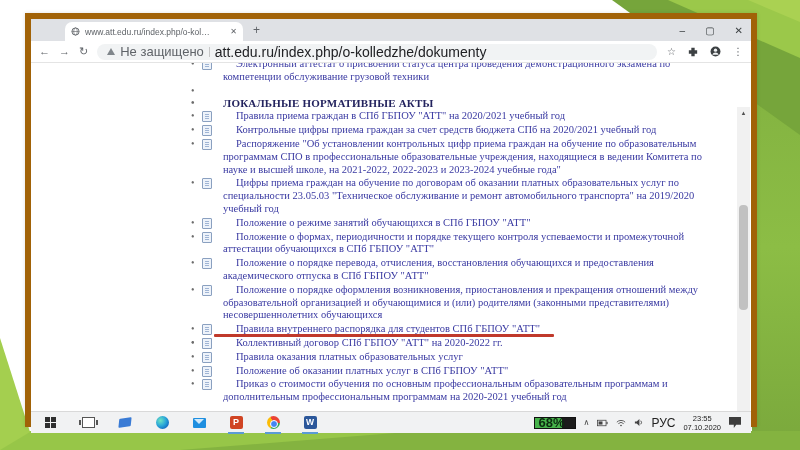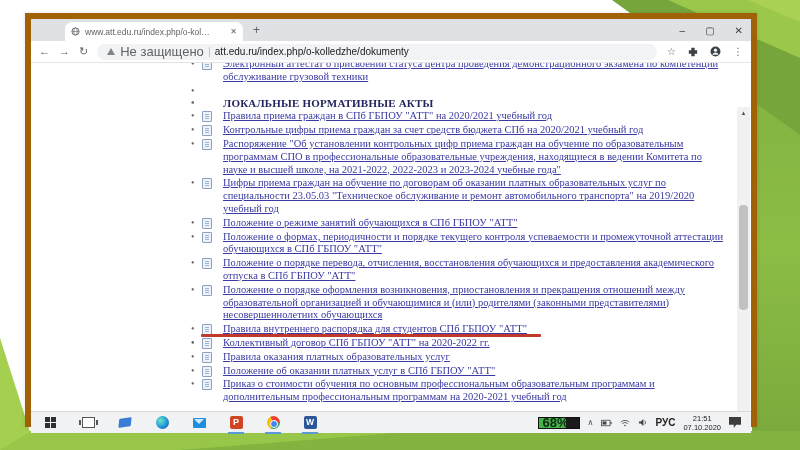--- a/index.html
+++ b/index.html
@@ -27,32 +27,32 @@
   .newtab { position:absolute; left:222px; top:4px; font-size:12px; color:#5f6368; }
   .winctl { position:absolute; right:8px; top:0; height:22px; display:flex; align-items:center; gap:20px; font-size:10px; color:#3c4043; }
 
   
   .toolbar { position:absolute; left:0; top:22px; width:100%; height:22px; background:#ffffff; border-bottom:1px solid #e4e4e4; display:flex; align-items:center; padding:0 8px; gap:9px; }
   .navbtn { font-size:11px; color:#5f6368; line-height:1; }
   .omnibox { flex:1; height:16px; background:#f1f3f4; border-radius:9px; display:flex; align-items:center; padding:0 10px; gap:5px; max-width:560px; }
   .warn-tri { width:0; height:0; border-left:4px solid transparent; border-right:4px solid transparent; border-bottom:7px solid #80868b; position:relative; }
   .sec-label { font-size:13px; color:#5f6368; white-space:nowrap; }
   .omni-sep { width:1px; height:10px; background:#c6c6c6; }
-  .url { font-size:10px; color:#202124; white-space:nowrap; }
+  .url { font-size:14px; color:#202124; white-space:nowrap; }
   .toolbar-right { display:flex; align-items:center; gap:12px; margin-left:auto; }
   .tb-ico { font-size:10px; color:#5f6368; line-height:1; }
 
   
   .content { position:absolute; left:0; top:44px; width:100%; height:348px; background:#ffffff; overflow:hidden; }
   .page-list { position:absolute; left:160px; top:-5px; right:26px; font-family:"Liberation Serif", serif; }
   .row { position:relative; padding-left:32px; margin-bottom:1px; font-size:10.5px; line-height:12.8px; }
   .row .bullet { position:absolute; left:0; top:0; color:#6b6b6b; font-size:10px; }
   .row .doc-icon { position:absolute; left:11px; top:1px; width:10px; height:11px; border:1px solid #8aa0c0; background:#eef3fa; border-radius:1px; }
   .row .doc-icon::before { content:""; position:absolute; left:2px; top:2px; right:2px; height:1px; background:#9fb4d4; box-shadow:0 2px 0 #9fb4d4, 0 4px 0 #9fb4d4; }
-  .row a { color:#3a3aa2; text-decoration:underline; cursor:pointer; }
+  .row a { color:#3a3aa2; cursor:pointer;margin-left:13px; }
   .row.heading-row { font-weight:bold; color:#23235e; font-size:11px; letter-spacing:.2px; }
   .row.empty-row { height:11px; }
   .row.red-underline a { position:relative; }
   .row.red-underline a::after { content:""; position:absolute; left:-22px; right:-14px; bottom:-3px; height:3px; background:#c0392b; border-radius:1px; }
 
   
   .scrollbar { position:absolute; right:1px; top:44px; width:13px; height:348px; background:#f1f1f1; }
   .scroll-arrow { position:absolute; left:0; width:13px; height:12px; color:#505050; font-size:6px; text-align:center; line-height:12px; }
   .scroll-up { top:0; }
   .scroll-thumb { position:absolute; left:2px; top:98px; width:9px; height:105px; background:#c1c1c1; border-radius:4px; }
@@ -73,21 +73,21 @@
   .mail-ico::before { content:""; position:absolute; left:1px; top:1px; border-left:5.5px solid transparent; border-right:5.5px solid transparent; border-top:5px solid #cfe9fb; }
   .ppt-ico { width:13px; height:13px; background:#d04423; color:#fff; font-size:9px; font-weight:bold; text-align:center; line-height:13px; border-radius:2px; }
   .chrome-ico { width:13px; height:13px; border-radius:50%; background:conic-gradient(from -30deg, #ea4335 0 120deg, #34a853 120deg 240deg, #fbbc05 240deg 360deg); position:relative; }
   .chrome-ico::after { content:""; position:absolute; left:3.5px; top:3.5px; width:6px; height:6px; border-radius:50%; background:#4285f4; border:1px solid #fff; }
   .word-ico { width:13px; height:13px; background:#2b579a; color:#fff; font-size:8.5px; font-weight:bold; text-align:center; line-height:13px; border-radius:2px; }
   .tb-right { margin-left:auto; display:flex; align-items:center; gap:8px; padding-right:10px; }
   .battery-widget { width:42px; height:12px; border:1px solid #111; background:linear-gradient(to right, #47b34b 0 68%, #1b1b1b 68%); color:#04220a; font-size:13px; font-weight:bold; text-align:left; line-height:10px; padding-left:4px; color:#e8ffe8; }
   .battery-widget span { color:#0c2b10; }
   .tray-caret { font-size:8px; color:#444; }
   .tray-svg { display:block; }
-  .lang { font-size:10px; color:#222;font-weight:bold; }
+  .lang { font-size:12px; color:#222; }
   .clock { font-size:7.5px; color:#222; text-align:center; line-height:9px; }
   .action-ico { width:12px; height:11px; background:#3d3d3d; clip-path:polygon(0 0,100% 0,100% 70%,60% 70%,40% 100%,40% 70%,0 70%); }
 </style>
 </head>
 <body>
 
 <div class="slide">
 
   <div class="deco deco-right-base"></div>
   <div class="deco deco-topright-dark"></div>
@@ -278,20 +278,20 @@
             <path d="M1 3.5a7 7 0 0 1 10 0" fill="none" stroke="#444"></path>
             <path d="M2.8 5.3a4.5 4.5 0 0 1 6.4 0" fill="none" stroke="#444"></path>
             <circle cx="6" cy="7.5" r="1" fill="#444"></circle>
           </svg>
         <svg class="tray-svg" width="9" height="9" viewBox="0 0 10 10">
             <path d="M1 4h2l3-3v8L3 6H1z" fill="#444"></path>
             <path d="M7.5 3a3 3 0 0 1 0 4" fill="none" stroke="#444"></path>
           </svg>
         <span class="lang">РУС</span>
         <div class="clock">
-          <div>21:51</div>
+          <div>23:55</div>
           <div>07.10.2020</div>
         </div>
         <div class="action-ico"></div>
       </div>
     </div>
   </div>
 </div>
 
 </body></html>

